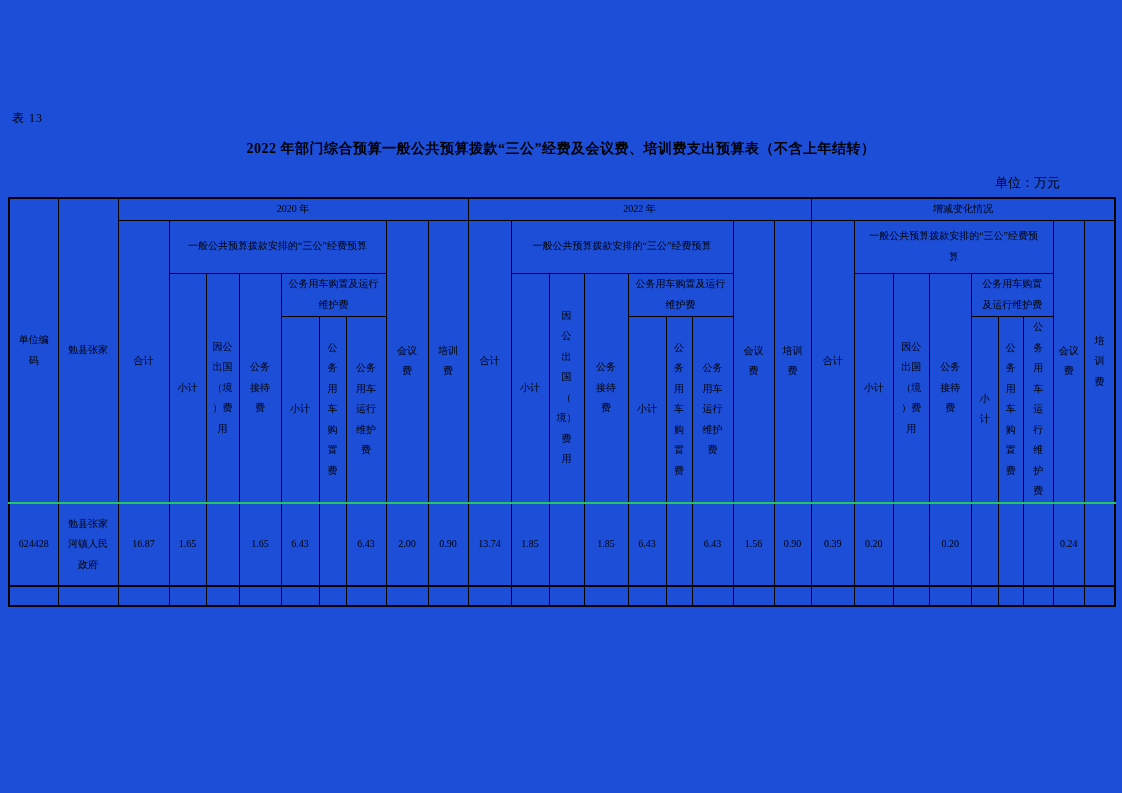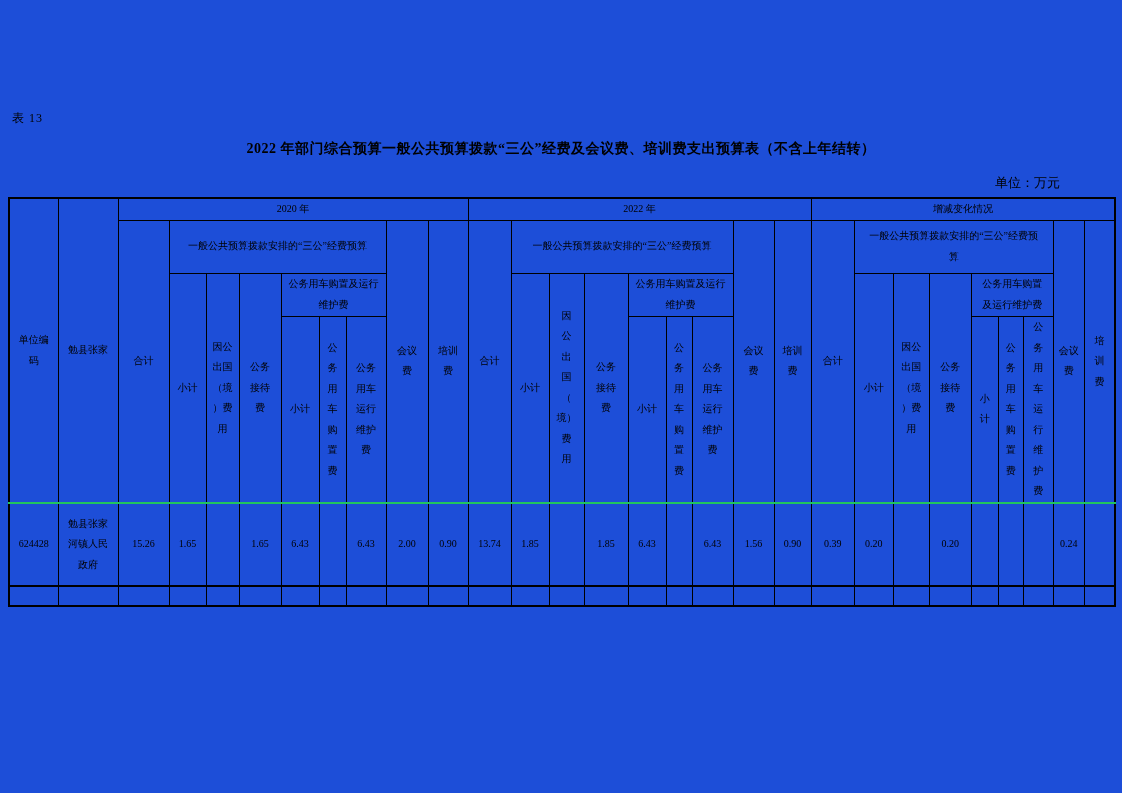--- a/index.html
+++ b/index.html
@@ -203,21 +203,21 @@
 护
 费</th>
       </tr>
     </thead>
     <tbody>
       <tr class="r-data">
         <td>624428</td>
         <td>勉县张家
 河镇人民
 政府</td>
-        <td>15.26</td>
+        <td>16.87</td>
         <td>1.65</td>
         <td></td>
         <td>1.65</td>
         <td>6.43</td>
         <td></td>
         <td>6.43</td>
         <td>2.00</td>
         <td>0.90</td>
         <td>13.74</td>
         <td>1.85</td>

